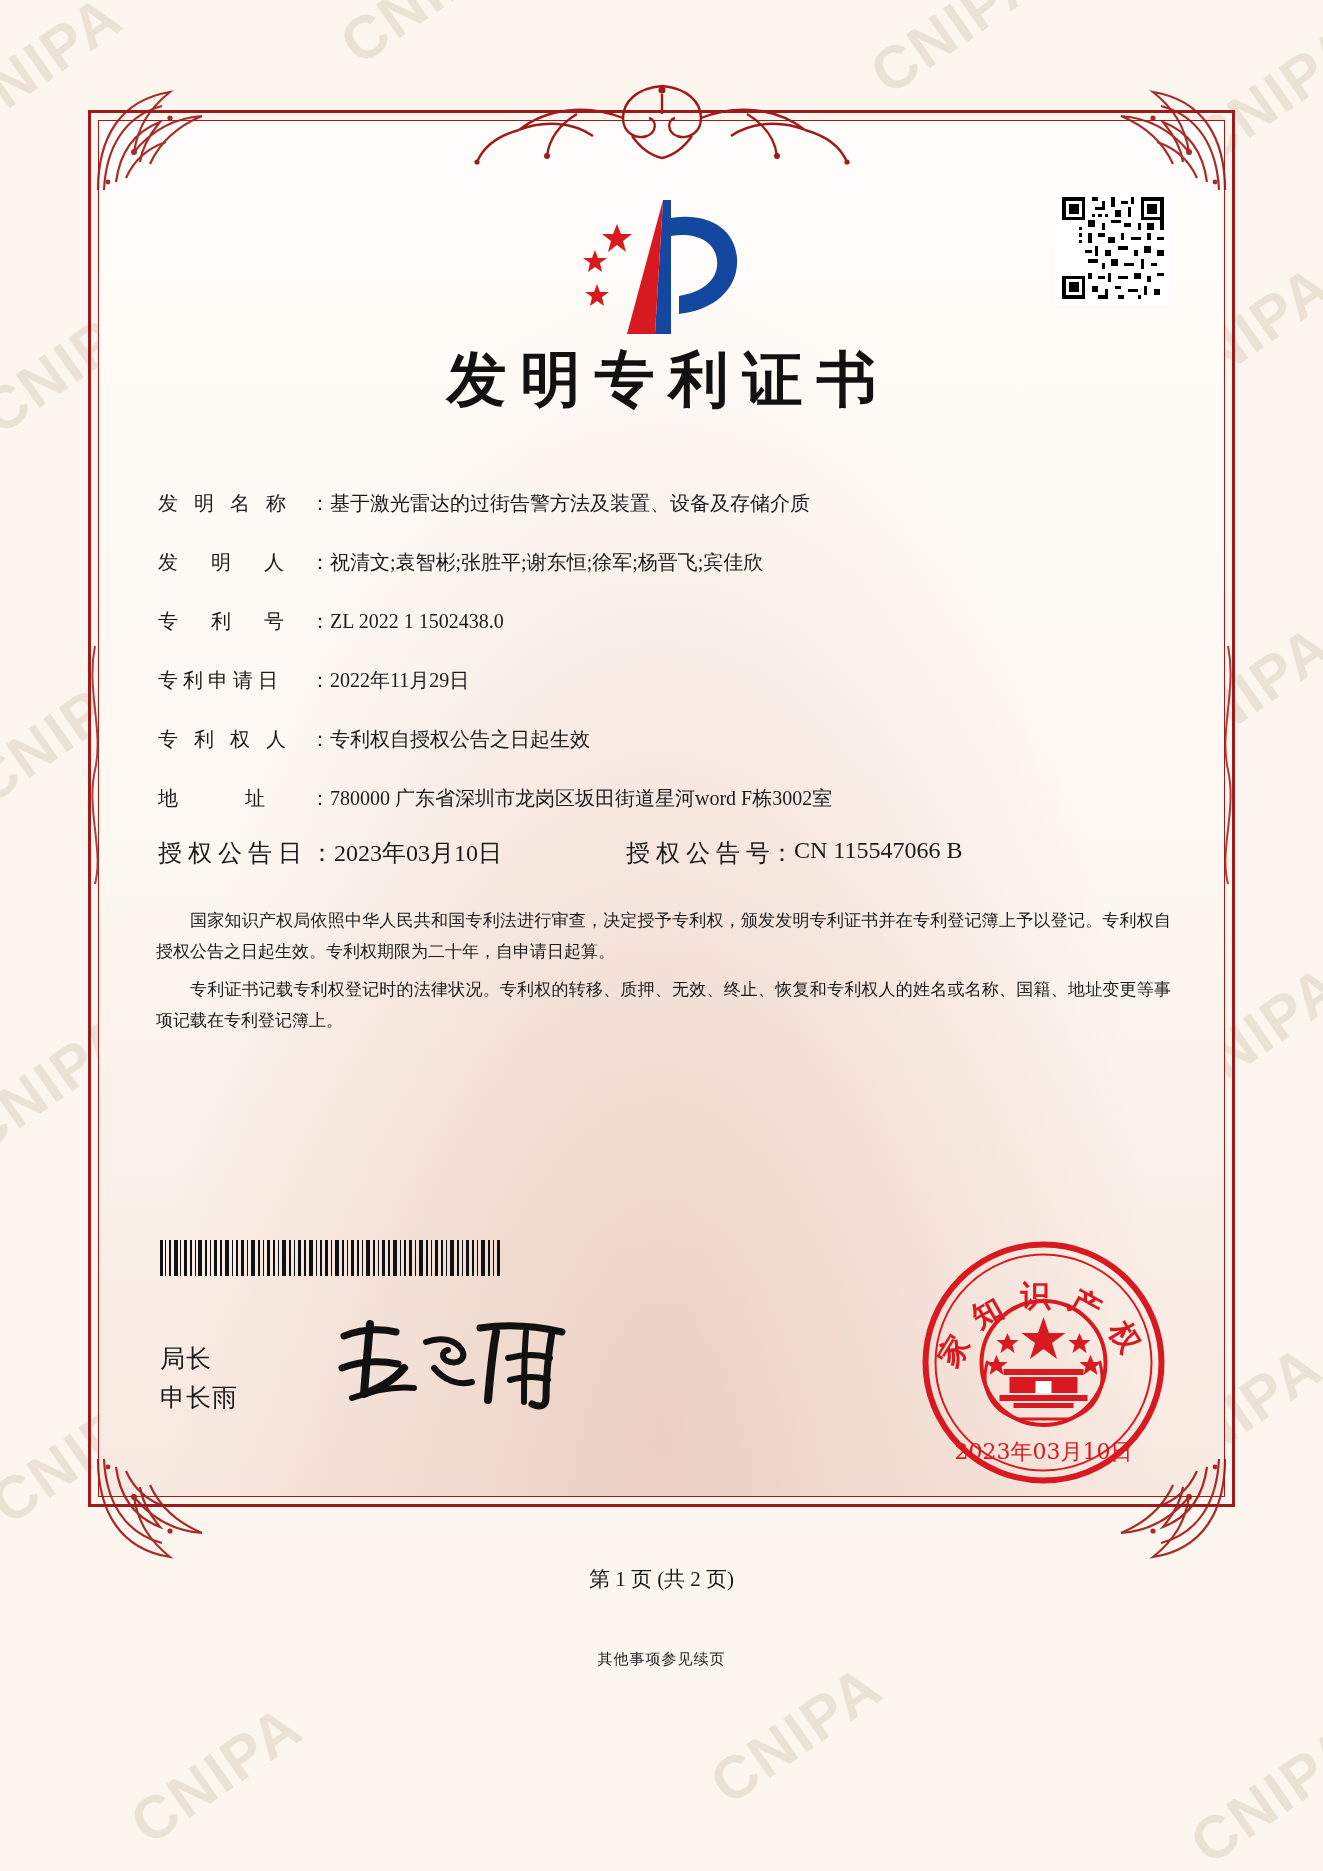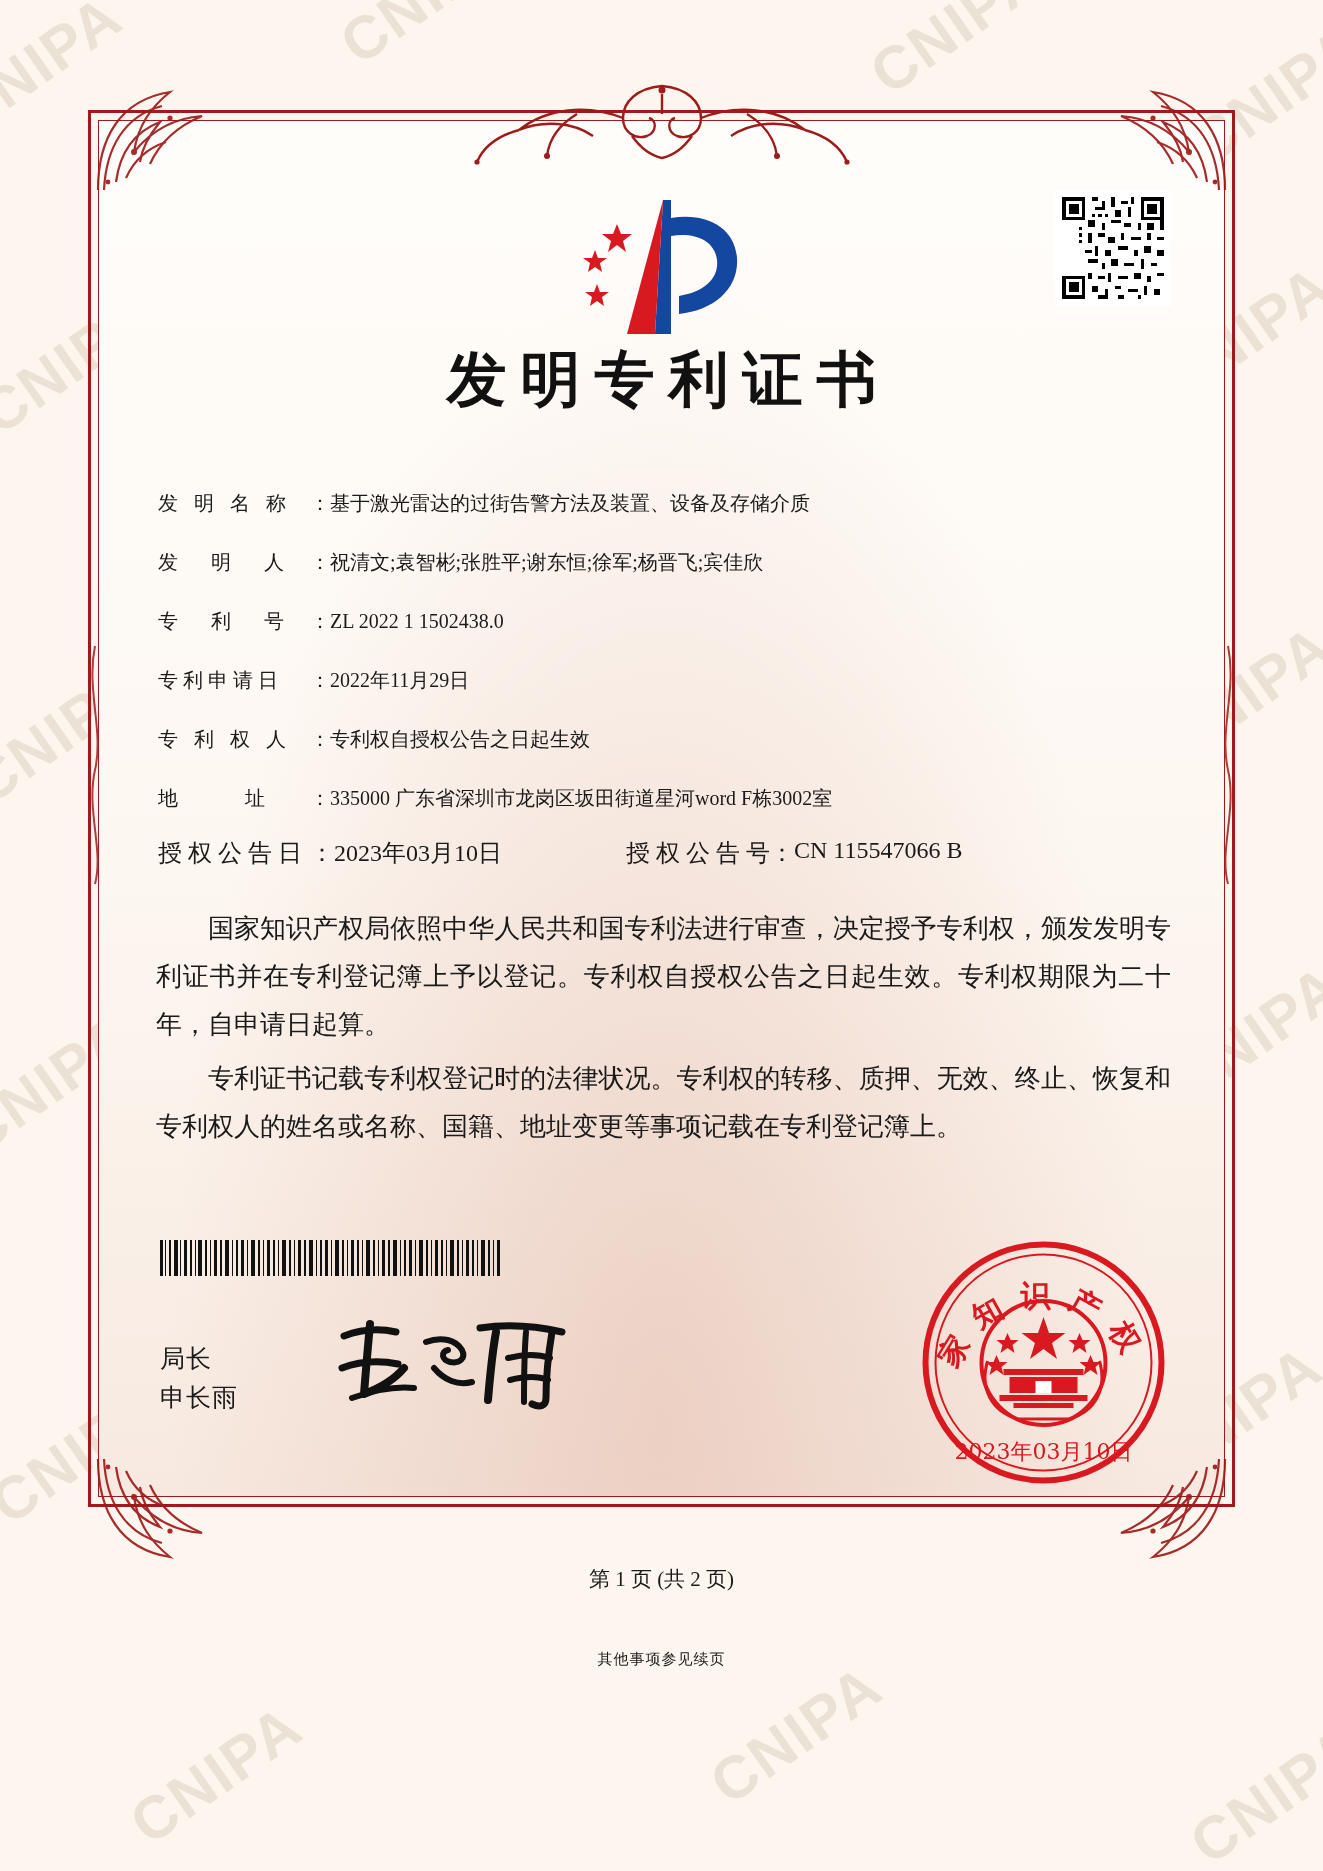--- a/index.html
+++ b/index.html
@@ -177,21 +177,21 @@
     display: flex;
     font-size: 24px;
     margin-bottom: 8px;
     margin-top: -6px;
   }
   .dual-left { width: 468px; display: flex; }
   .dual-right { display: flex; }
 
   .paragraphs {
     margin-top: 36px;
-    font-size: 26px;
+    font-size: 17px;
     line-height: 1.85;
     text-align: justify;
     padding-left: 26px;
     padding-right: 22px;
   }
   .paragraphs p {
     margin: 0 0 6px 0;
     text-indent: 2em;
   }
 
@@ -513,21 +513,21 @@
 
       <div class="field-row">
         <span class="field-label sp5">专 利 权 人</span>
         <span>：</span>
         <span class="field-value">专利权自授权公告之日起生效</span>
       </div>
 
       <div class="field-row">
         <span class="field-label sp30">地 址</span>
         <span>：</span>
-        <span class="field-value">335000 广东省深圳市龙岗区坂田街道星河word F栋3002室</span>
+        <span class="field-value">780000 广东省深圳市龙岗区坂田街道星河word F栋3002室</span>
       </div>
 
       <div class="dual-row">
         <span class="dual-left">
           <span class="field-label sp0">授 权 公 告 日</span>
           <span>：</span>
           <span>2023年03月10日</span>
         </span>
         <span class="dual-right">
           <span>授 权 公 告 号</span>

